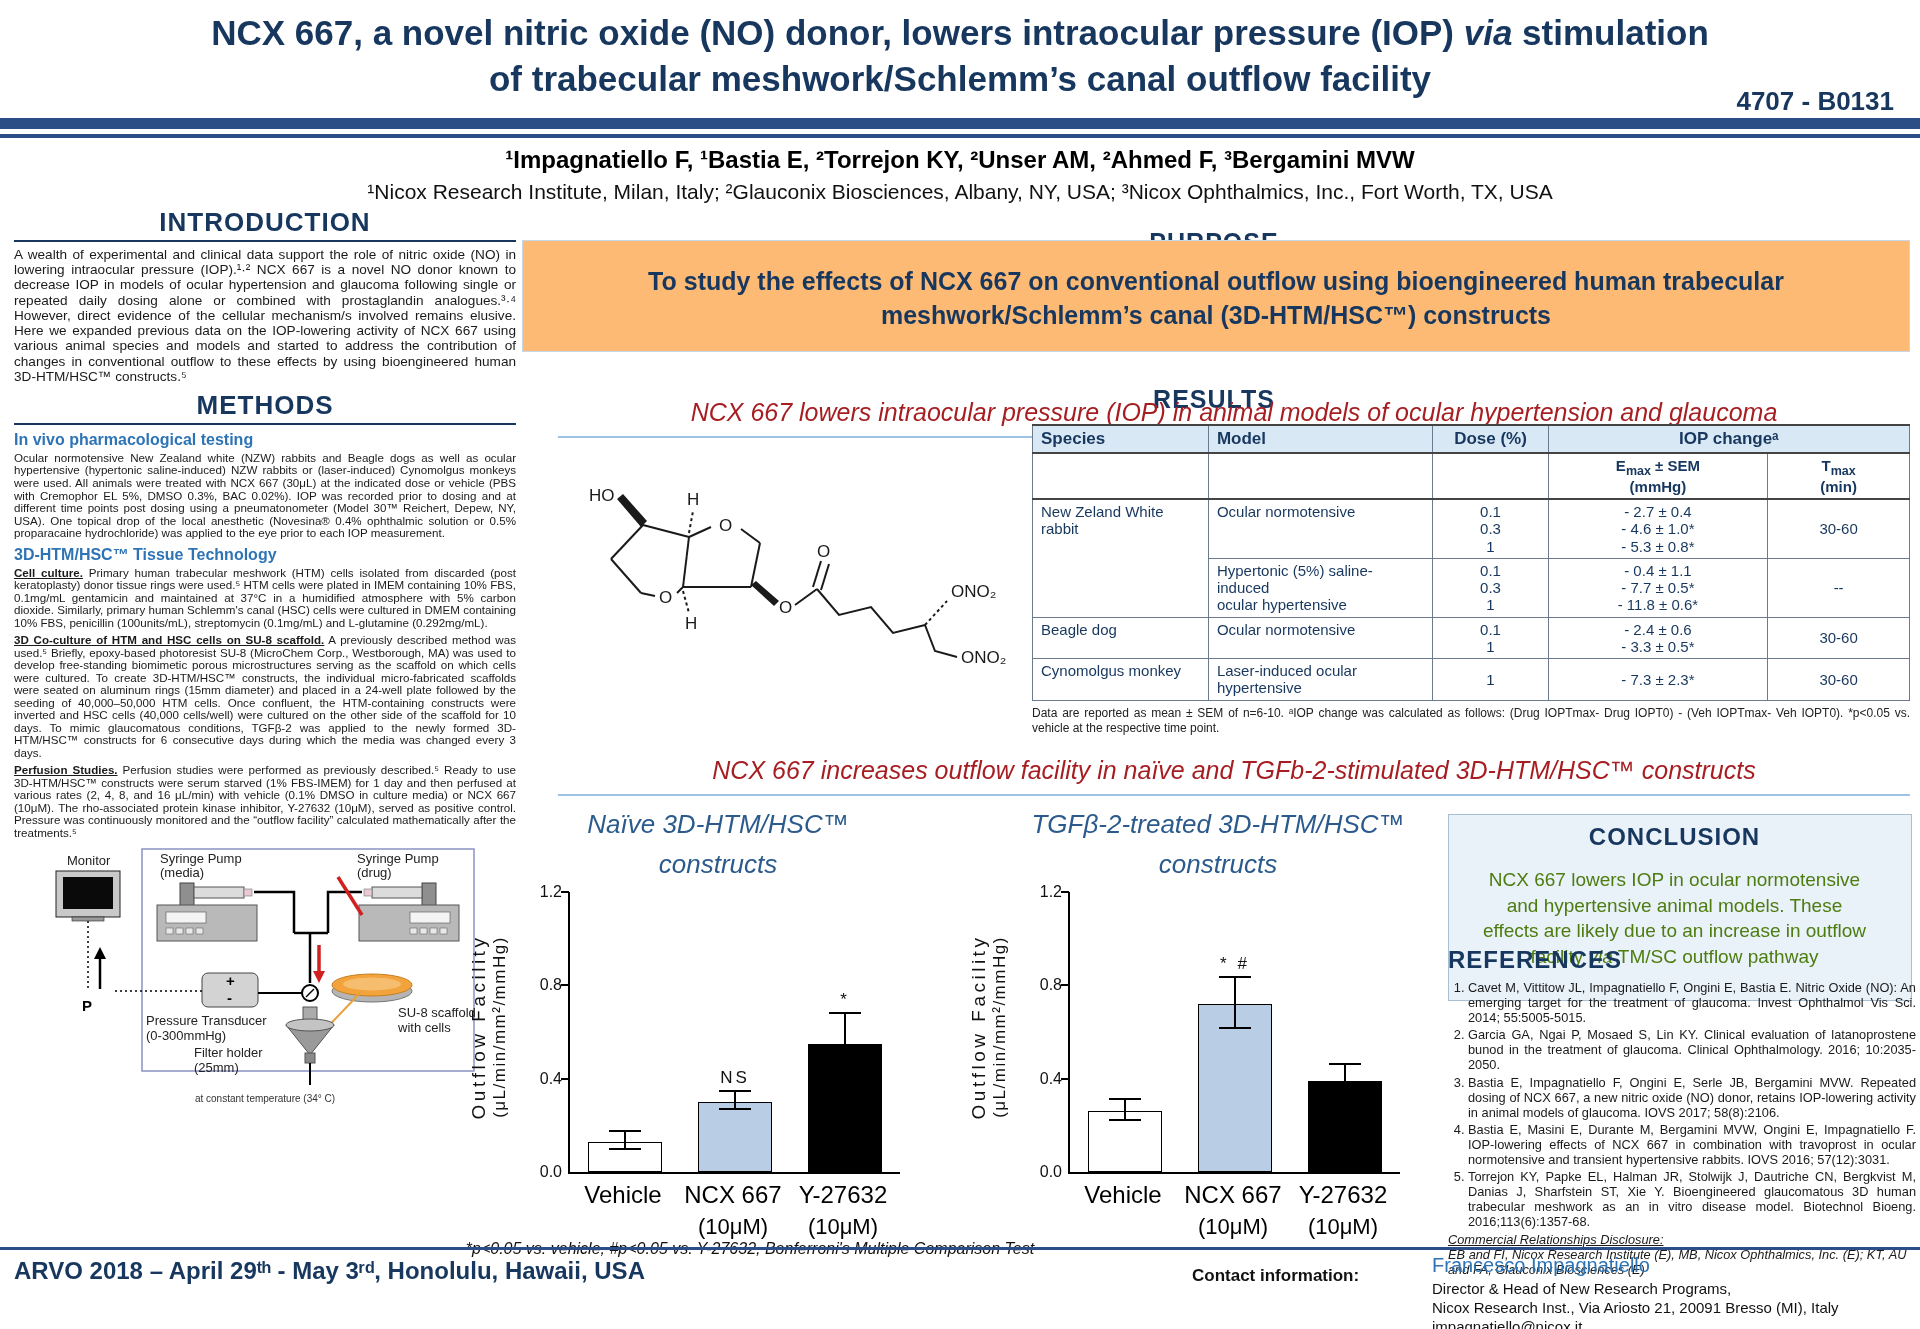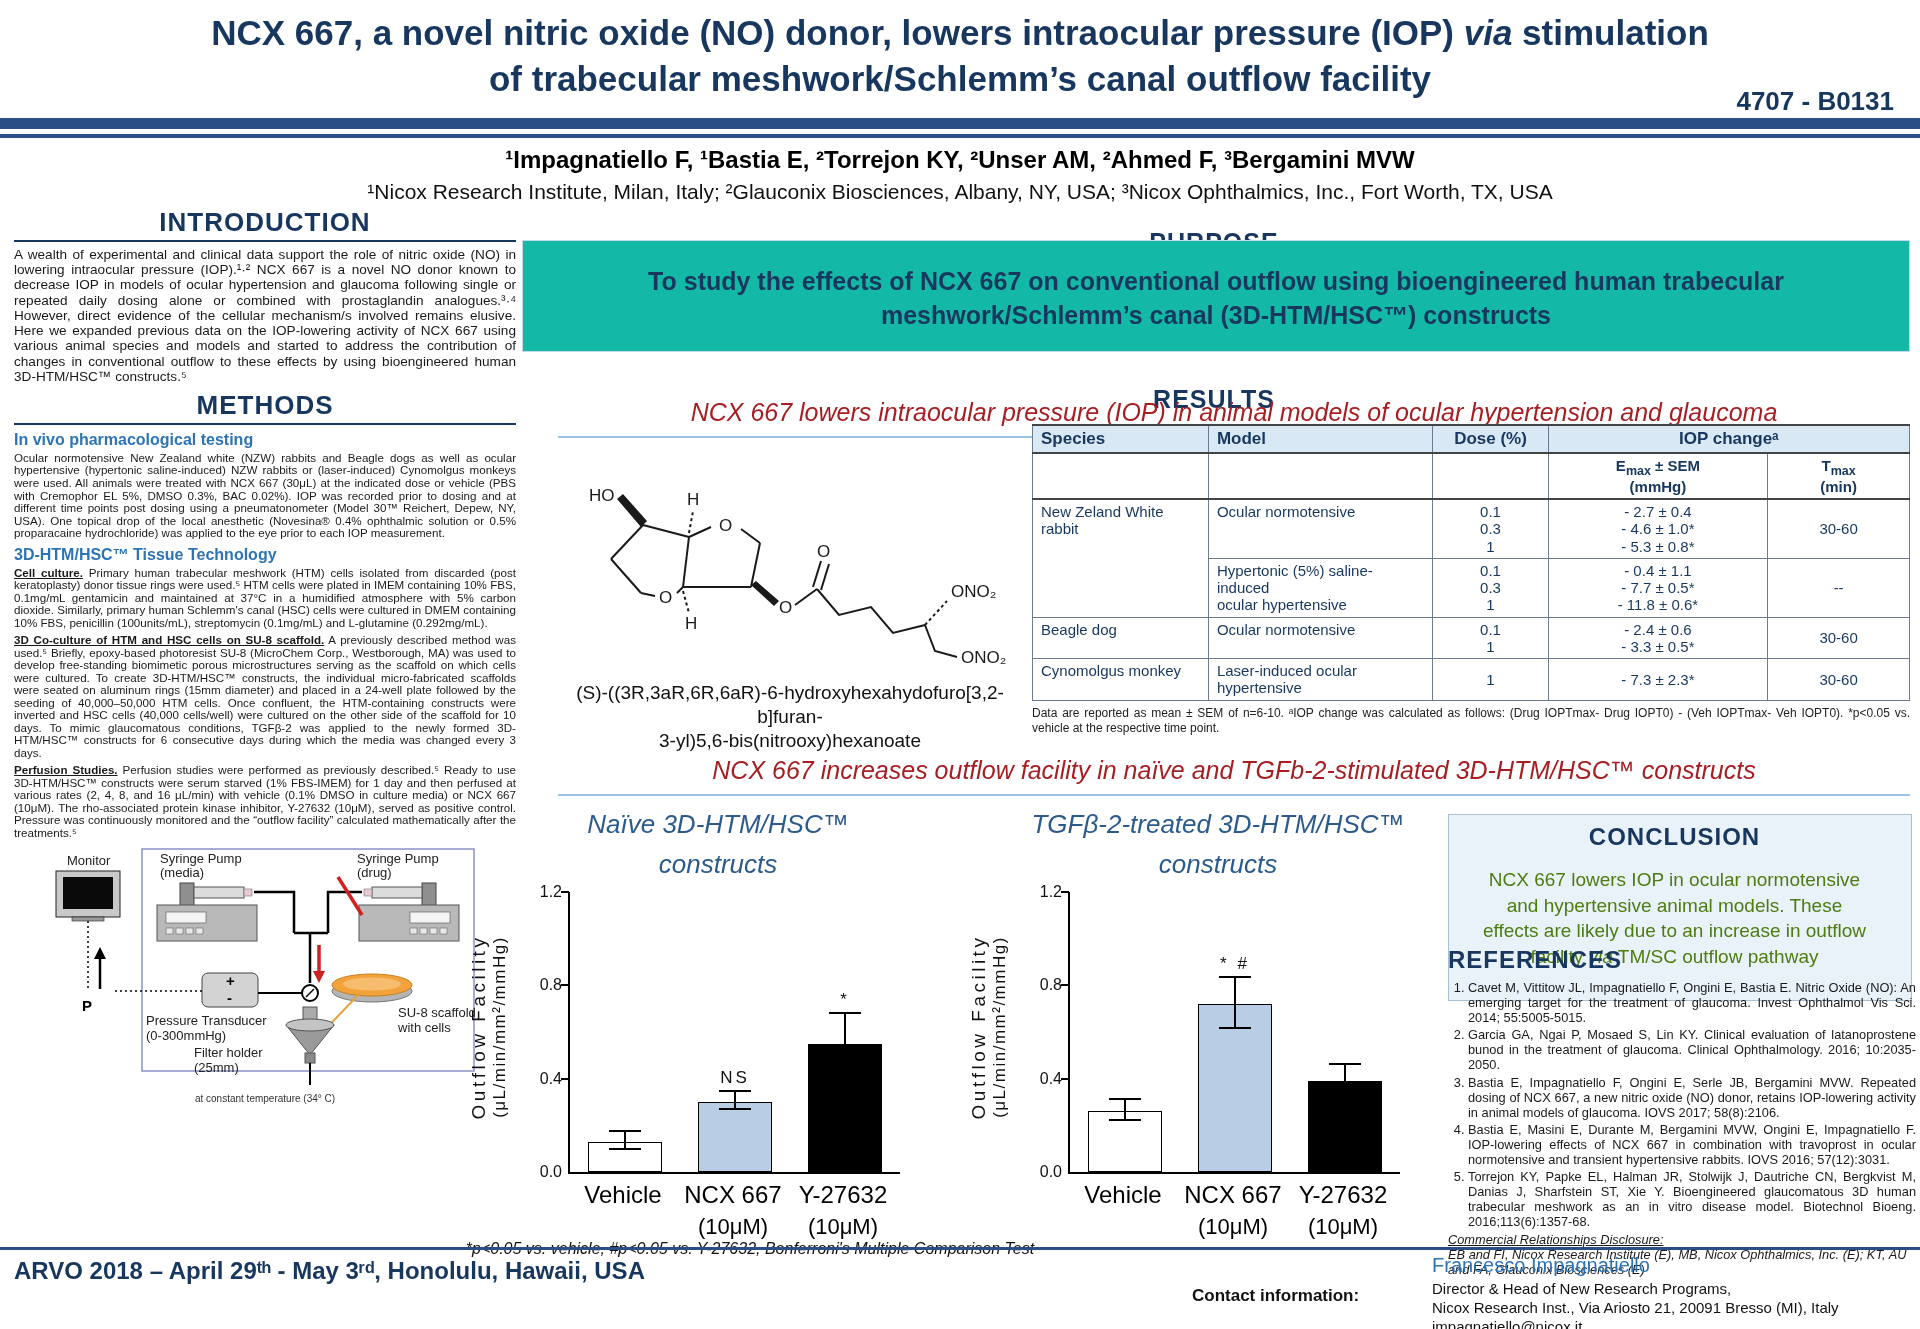--- a/index.html
+++ b/index.html
@@ -23,21 +23,21 @@
   .methods-head{margin-top:6px;}
   .m-sub{font-size:16px;font-weight:bold;color:#2e74b5;margin:6px 0 3px 0;}
   .m-p{font-size:11.6px;line-height:1.08;text-align:justify;margin:0 0 5px 0;color:#1a1a1a;}
   .lead{font-weight:bold;text-decoration:underline;}
   .diagram-wrap{margin-top:6px;text-align:center;}
   .diagram-caption{font-size:10px;color:#333;margin-top:2px;text-align:center;}
   
   .purpose-head{position:absolute;top:207px;left:520px;width:1388px;text-align:center;
                 font-size:25px;font-weight:bold;color:#17375e;letter-spacing:1px;}
   .purpose-box{position:absolute;top:240px;left:522px;width:1386px;height:110px;
-               background:#14b8a6;border:1px solid #c6d8e8;}
+               background:#fdba74;border:1px solid #c6d8e8;}
   .purpose-text{padding:24px 80px 0 80px;text-align:center;font-size:25px;font-weight:bold;
                 color:#17375e;line-height:1.35;}
   .results-head{position:absolute;top:364px;left:520px;width:1388px;text-align:center;
                 font-size:25px;font-weight:bold;color:#17375e;letter-spacing:1px;}
   .red-line{font-size:25px;font-style:italic;color:#a61e22;text-align:center;
             border-bottom:2px solid #9cc2e5;padding-bottom:9px;}
   .red1{position:absolute;top:398px;left:558px;width:1352px;}
   .red2{position:absolute;top:756px;left:558px;width:1352px;}
   
   .chem{position:absolute;top:447px;left:545px;width:490px;text-align:center;}
@@ -87,21 +87,21 @@
   .conclusion .it{font-style:italic;}
   .refs{position:absolute;top:946px;left:1448px;width:468px;}
   .refs h2{margin:0 0 6px 0;font-size:24px;color:#17375e;letter-spacing:1px;}
   .refs ol{margin:0;padding-left:20px;font-size:12.8px;line-height:1.18;text-align:justify;color:#1a1a1a;}
   .refs li{margin-bottom:2px;}
   .disclosure{font-size:12.8px;font-style:italic;line-height:1.2;margin-top:2px;color:#1a1a1a;}
   .disclosure .u{text-decoration:underline;}
   
   .footer-rule{position:absolute;top:1247px;left:0;width:100%;height:3px;background:#2b4e86;}
   .arvo{position:absolute;top:1257px;left:14px;font-size:24px;font-weight:bold;color:#17375e;}
-  .contact-label{position:absolute;top:1266px;left:1192px;font-size:17px;font-weight:bold;color:#111;margin-top:20px;}
+  .contact-label{position:absolute;top:1266px;left:1192px;font-size:17px;font-weight:bold;color:#111;}
   .contact{position:absolute;top:1253px;left:1432px;width:486px;font-size:15px;line-height:1.25;color:#111;}
   .contact .name{font-size:20px;color:#2e74b5;margin-bottom:2px;}
   svg .lbl{font-size:13px;fill:#222;}
   svg .lbl-b{font-size:15px;font-weight:bold;fill:#000;}
 </style>
 </head>
 <body>
 
 <div class="poster">
 
@@ -253,24 +253,20 @@
         <text x="132" y="58">H</text>
         <text x="104" y="156">O</text>
         <text x="164" y="84">O</text>
         <text x="130" y="182">H</text>
         <text x="224" y="166">O</text>
         <text x="262" y="110">O</text>
         <text x="396" y="150">ONO₂</text>
         <text x="406" y="216">ONO₂</text>
       </g>
     </svg>
-    <div class="chem-caption">
-      <span>(S)-((3R,3aR,6R,6aR)-6-hydroxyhexahydofuro[3,2-b]furan-</span><br>
-      <span>3-yl)5,6-bis(nitrooxy)hexanoate</span>
-    </div>
   </div>
 
   <div class="tbl">
     <table class="iop-table">
       <thead>
         <tr class="h1">
           <th style="width:172px">Species</th>
           <th style="width:228px">Model</th>
           <th class="c" style="width:108px">Dose (%)</th>
           <th class="c" colspan="2">IOP changeᵃ</th>

